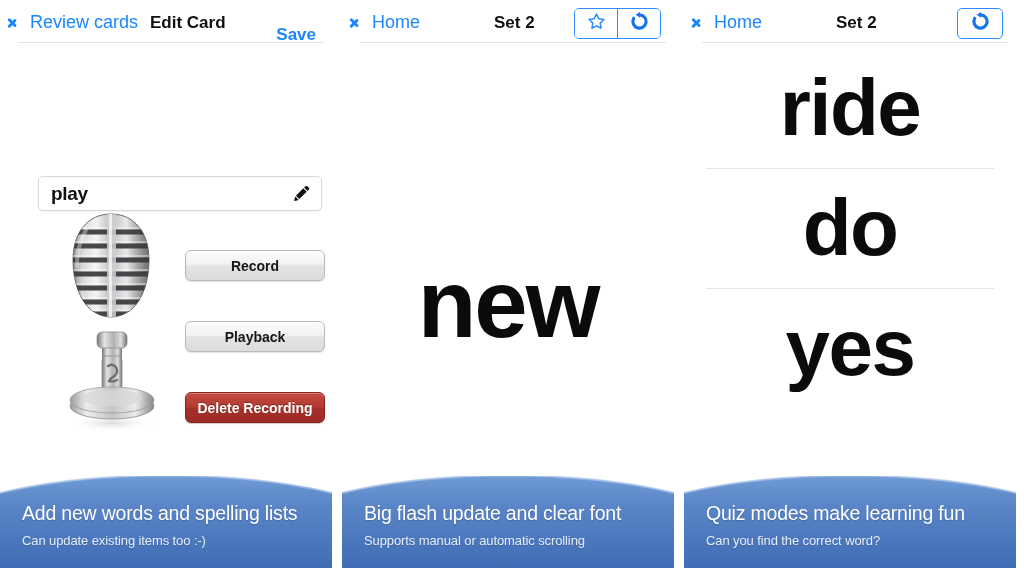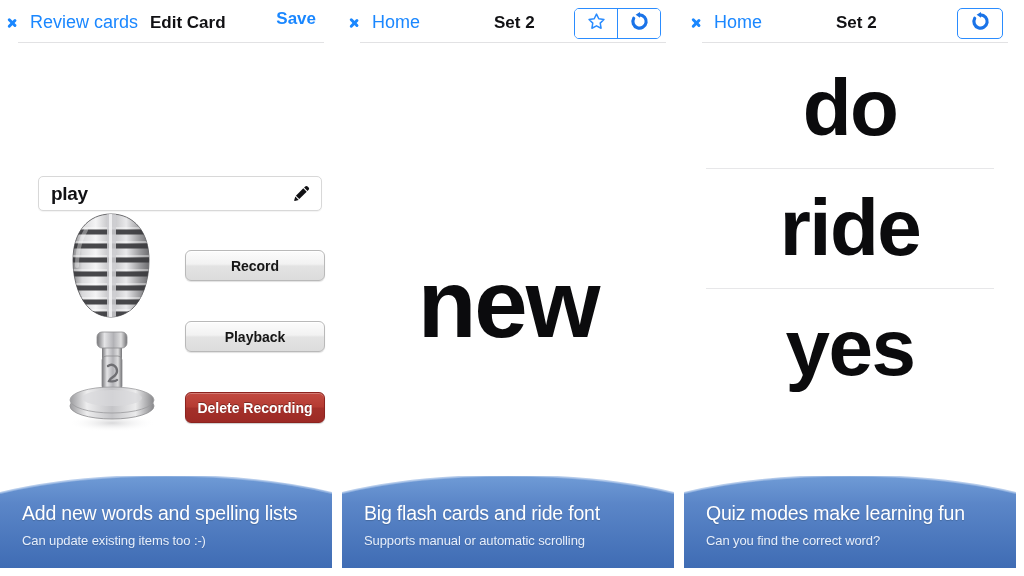--- a/index.html
+++ b/index.html
@@ -89,21 +89,21 @@
     line-height: 22px;
     white-space: nowrap;
   }
   .s1 .nav-title { left: 150px; }
   .s2 .nav-title { left: 152px; }
   .s3 .nav-title { left: 152px; }
 
   .nav-save {
     position: absolute;
     right: 16px;
-    top: 8px;
+    top: 24px;
     color: #1a87ff;
     font-size: 17px;
     font-weight: bold;
     line-height: 22px;
   }
 
   
   .seg {
     position: absolute;
     right: 13px;
@@ -469,21 +469,21 @@
           <linearGradient id="capGrad2" x1="0" y1="0" x2="0" y2="1">
             <stop offset="0%" stop-color="#6f9bd6"></stop>
             <stop offset="30%" stop-color="#5b86c8"></stop>
             <stop offset="100%" stop-color="#3f6cb4"></stop>
           </linearGradient>
         </defs>
         <path d="M0 17 C 95 -6, 237 -6, 332 17 L332 92 L0 92 Z" fill="url(#capGrad2)"></path>
         <path d="M0 17 C 95 -6, 237 -6, 332 17" fill="none" stroke="#9dbbe4" stroke-width="2" opacity="0.75"></path>
       </svg>
       <div class="cap-text">
-        <div class="cap-title">Big flash cards and ride font</div>
+        <div class="cap-title">Big flash update and clear font</div>
         <div class="cap-sub">Supports manual or automatic scrolling</div>
       </div>
     </div>
   </div>
 
   <div class="screen s3">
 
     <div class="navbar">
       <div class="nav-back">
         <span class="chev"></span>
@@ -496,24 +496,24 @@
             <path d="M12 4.4a7.6 7.6 0 1 1-6.6 3.9" fill="none" stroke="#1a73e8" stroke-width="3.6" stroke-linecap="round"></path>
             <path d="M12.6 1.2 L12.6 7.6 L7.6 4.4 Z" fill="#1a73e8"></path>
           </svg>
         </span>
       </div>
     </div>
 
     <div class="s3-body">
       <div class="wordlist">
         <div class="word-row">
-          <span class="word">do</span>
+          <span class="word">ride</span>
         </div>
         <div class="word-row">
-          <span class="word">ride</span>
+          <span class="word">do</span>
         </div>
         <div class="word-row">
           <span class="word">yes</span>
         </div>
       </div>
     </div>
 
     <div class="caption">
       <svg class="curve" viewBox="0 0 332 92" preserveAspectRatio="none">
         <defs>

